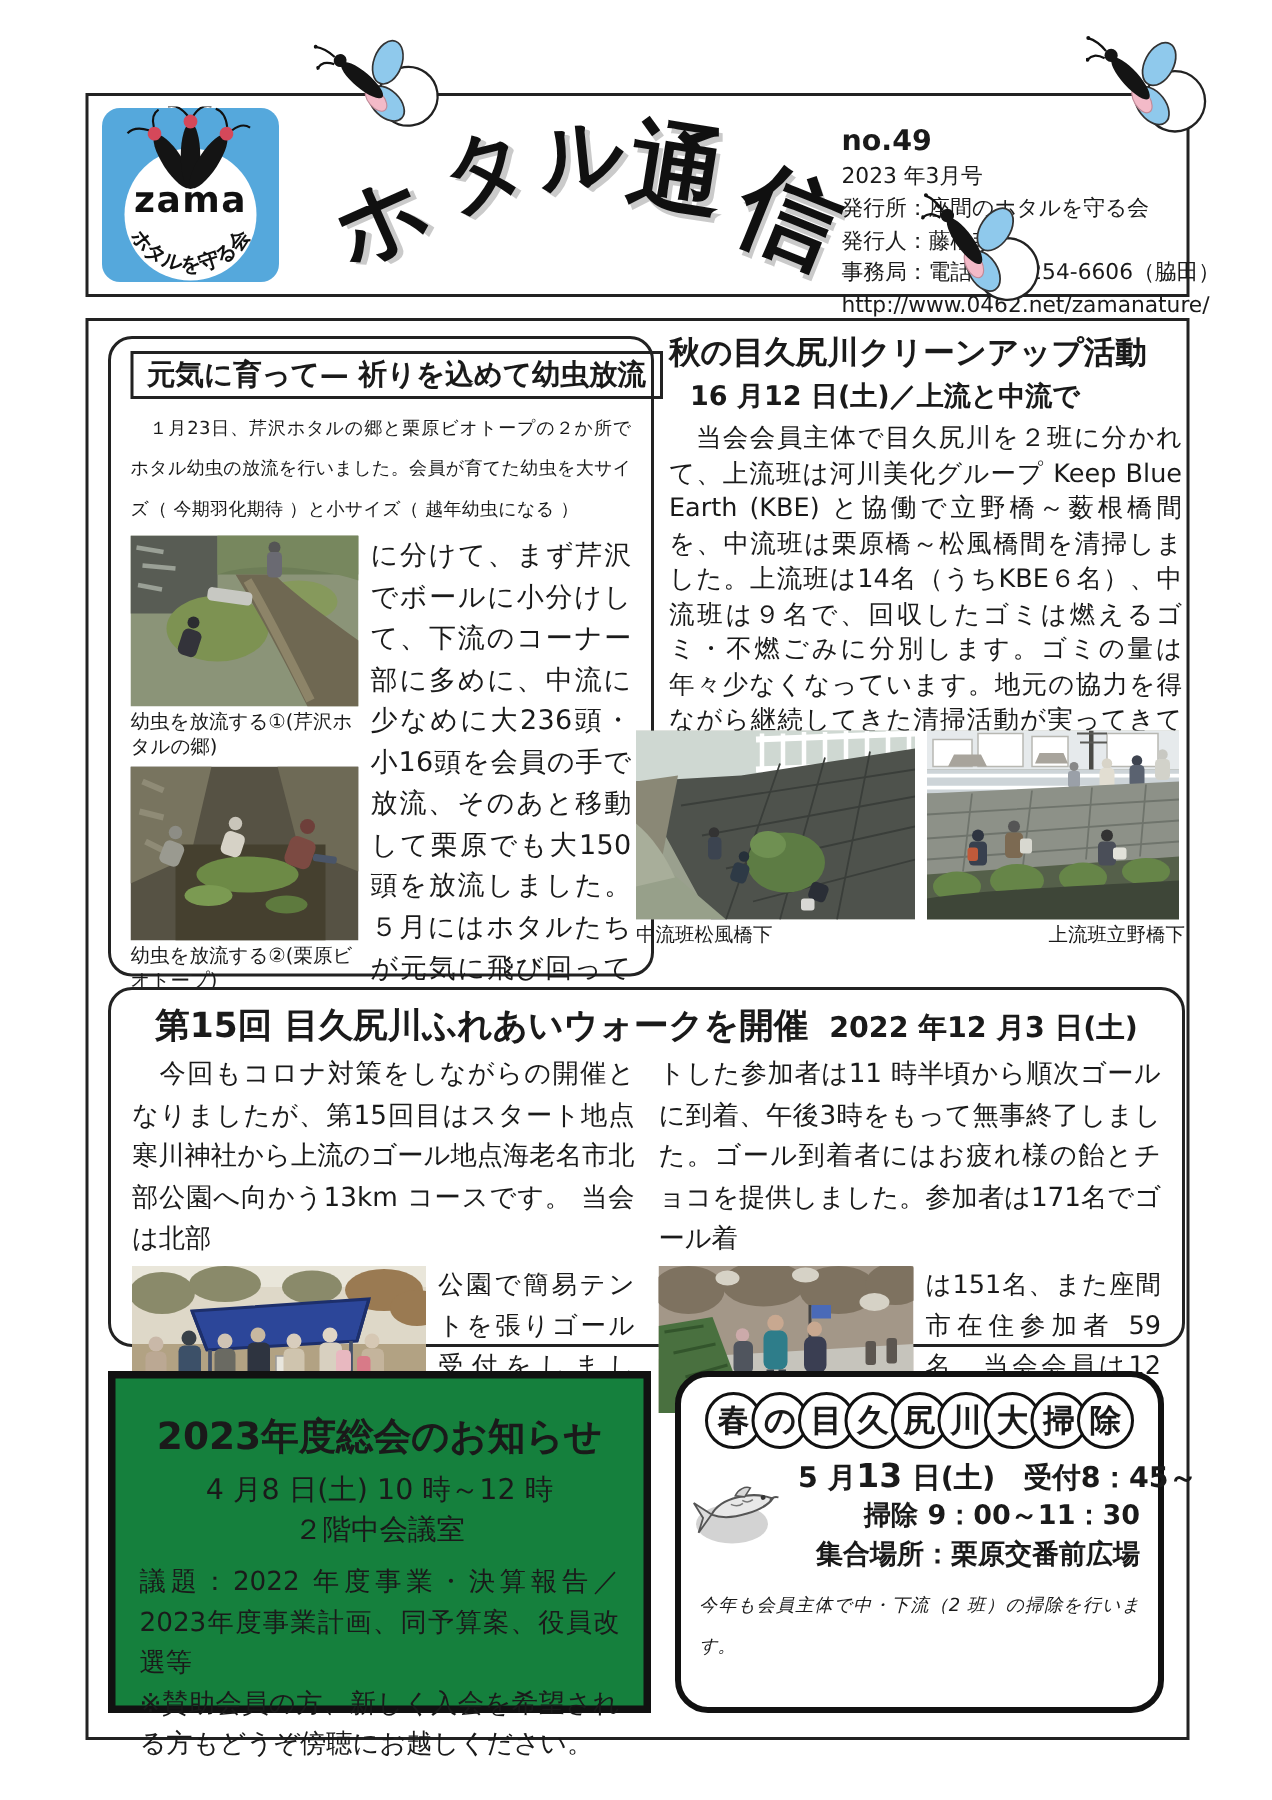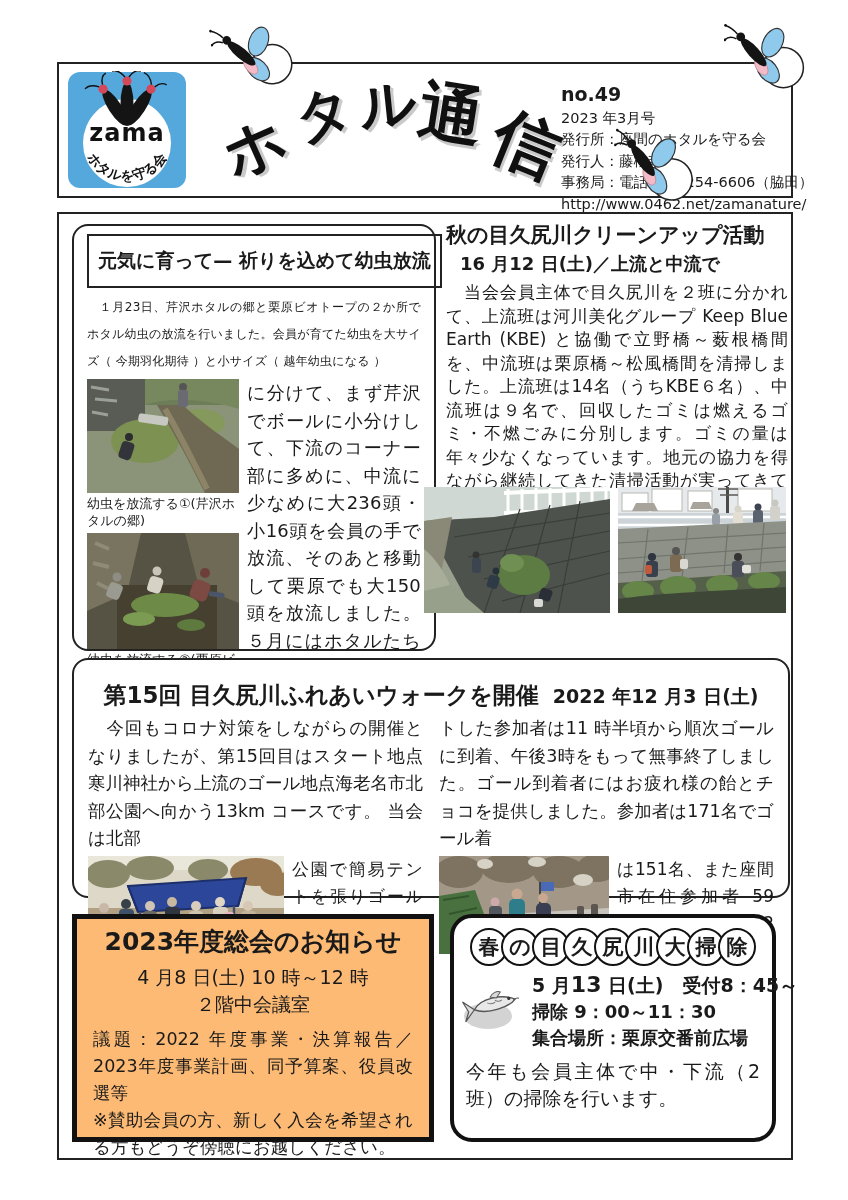--- a/index.html
+++ b/index.html
@@ -27,71 +27,71 @@
   .pubinfo { left:502px; top:20px; width:232px; }
   .pubinfo .no { font-size:19px; font-weight:600; margin-bottom:2px; }
   .pubinfo div { font-size:14.5px; line-height:21.5px; white-space:nowrap; }
   .ff { position:absolute; z-index:5; }
 
   
   .main-box { left:57px; top:212px; width:736px; height:948px; border:2px solid #222; }
 
   
   .article1 { left:72px; top:224px; width:364px; height:427px; border:2px solid #222; border-radius:16px; padding:8px 13px 6px; background:#fff; }
-  .a1-titlebox { width:fit-content; margin:0 auto 6px; border:2px solid #222; padding:12px 9px; font-size:19px; font-weight:bold; white-space:nowrap;text-align:right; }
+  .a1-titlebox { width:fit-content; margin:0 auto 6px; border:2px solid #222; padding:1px 9px; font-size:19px; font-weight:bold; white-space:nowrap;text-align:right; }
   .jp { text-align:justify; }
   .a1-top { font-size:12px; line-height:27px; letter-spacing:.2px; }
   .a1-cols { display:flex; gap:8px; margin-top:4px; }
   .a1-left { width:152px; flex:none; }
   .a1-right { flex:1; font-size:18px; line-height:27.5px; letter-spacing:.2px; }
   .caption { font-size:13px; line-height:17px; margin:2px 0 4px; }
   .photo { display:block; }
 
   
   .article2 { left:446px; top:221px; width:342px; }
   .a2-title { font-size:21px; font-weight:bold; white-space:nowrap; }
   .a2-sub { font-size:18px; font-weight:bold; margin:3px 0 5px 14px; }
   .a2-body { font-size:17px; line-height:23.5px; }
   .photos2 { left:424px; top:487px; width:366px; }
   .photos2-row { display:flex; gap:8px; }
   .photos2-caps { display:flex; justify-content:space-between; }
   .photos2-caps .caption { margin-top:2px; }
 
   
   .article3 { left:72px; top:658px; width:718px; height:240px; border:2px solid #222; border-radius:16px; padding:6px 14px; background:#fff; }
-  .a3-titlerow { text-align:center; margin:14px 0 4px; white-space:nowrap; }
+  .a3-titlerow { text-align:center; margin:2px 0 4px; white-space:nowrap; }
   .a3-title { font-size:23px; font-weight:bold; }
   .a3-date { font-size:19px; font-weight:bold; margin-left:14px; }
   .a3-cols { display:flex; gap:16px;justify-content:flex-end; }
   .a3-col { width:50%; }
   .a3-top { font-size:17.5px; line-height:27.5px; }
   .a3-media { display:flex; gap:8px; margin-top:3px; }
   .a3-side { flex:1; display:flex; flex-direction:column; }
   .a3-sidetext { font-size:17px; line-height:27px; }
   .dotline { border-top:2px dotted #666; margin:3px 0 2px; }
   .a3-cap { font-size:12.5px; }
 
   
-  .meeting { left:72px; top:914px; width:362px; height:228px; border:5px solid #111; padding:4px 16px; background:#fdba74; }
+  .meeting { left:72px; top:914px; width:362px; height:228px; border:5px solid #111; padding:20px 16px; background:#15803d; }
   .meeting-title { text-align:center; font-size:25px; font-weight:bold; margin:2px 0 6px; }
   .meeting-line { text-align:center; font-size:19px; font-weight:normal; line-height:26.5px; }
   .meeting-body { margin-top:9px; font-size:17.5px; line-height:27px; }
 
   .cleanup { left:450px; top:914px; width:326px; height:228px; border:4px solid #111; border-radius:22px; padding:8px 12px; background:#fff; }
   .bubble-row { display:flex; justify-content:center; margin:2px 0 6px; }
   .bubble { width:38px; height:38px; flex:none; border:2px solid #111; border-radius:50%; background:#fff;
             display:flex; align-items:center; justify-content:center; font-size:21px; font-weight:bold; }
   .bubble + .bubble { margin-left:-7px; }
-  .sched { position:relative; padding-left:66px; }
+  .sched { position:relative; padding-left:66px;text-align:right; }
   .fish-wrap { position:absolute; left:-4px; top:16px; }
   .sch1 { font-size:19px; font-weight:bold; white-space:nowrap; }
   .sch1 b { font-size:22px; }
   .sch2,.sch4 { font-size:18px; font-weight:bold; line-height:26px; }
   .sch3 { font-size:17px; font-weight:bold; line-height:25px; padding-left:14px; }
-  .cleanup-body { margin-top:7px; font-size:19px; line-height:27px; }
+  .cleanup-body { margin-top:7px; font-size:12px; line-height:27px;font-style:italic; }
 </style>
 </head>
 <body>
 
 <svg width="0" height="0" style="position:absolute" aria-hidden="true">
   <defs>
     <g id="firefly">
       <circle cx="62" cy="46" r="21" fill="#fff" stroke="#222" stroke-width="1.6"></circle>
       <ellipse cx="46" cy="49" rx="9.5" ry="15" fill="#8fc9ec" stroke="#333" stroke-width="1.2" transform="rotate(-38 46 49)"></ellipse>
       <ellipse cx="39" cy="45" rx="5.5" ry="10" fill="#f3bac8" stroke="#c08a98" stroke-width=".8" transform="rotate(-32 39 45)"></ellipse>
@@ -308,20 +308,24 @@
           <circle cx="58" cy="64" r="4" fill="#555"></circle>
           <rect x="52" y="68" width="12" height="17" rx="3" fill="#7c6a52"></rect>
           <rect x="62" y="72" width="8" height="10" rx="2" fill="#d8d8d0"></rect>
         </g>
       <g>
           <circle cx="120" cy="70" r="4" fill="#333"></circle>
           <rect x="114" y="74" width="12" height="16" rx="3" fill="#4a4e58"></rect>
           <rect x="124" y="78" width="9" height="8" rx="2" fill="#e2e2da"></rect>
         </g>
     </svg>
+  </div>
+  <div class="photos2-caps">
+    <div class="caption">中流班松風橋下</div>
+    <div class="caption">上流班立野橋下</div>
   </div>
 </div>
 
 <section class="abs article3">
   <div class="a3-titlerow">
     <span class="a3-title">第15回 目久尻川ふれあいウォークを開催</span><span class="a3-date">2022 年12 月3 日(土)</span>
   </div>
   <div class="a3-cols">
     <div class="a3-col">
       <p class="a3-top jp">　今回もコロナ対策をしながらの開催となりましたが、第15回目はスタート地点寒川神社から上流のゴール地点海老名市北部公園へ向かう13km コースです。 当会は北部</p>

